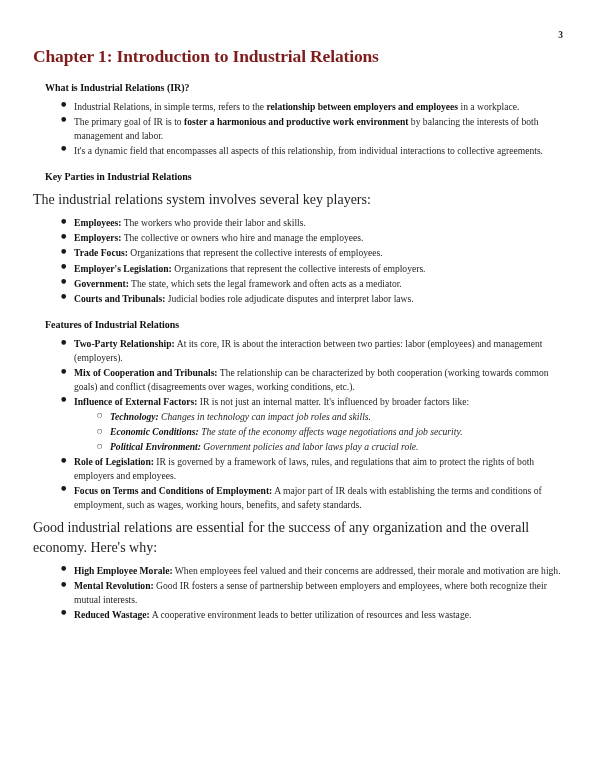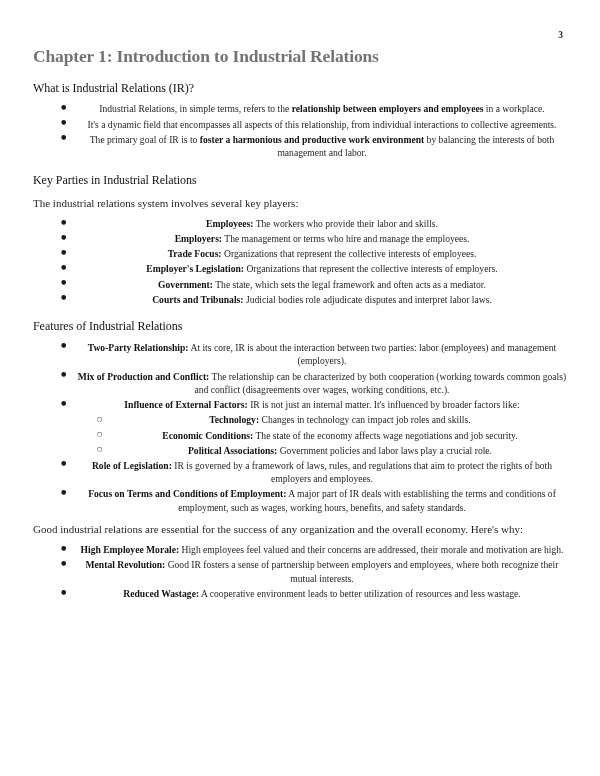--- a/index.html
+++ b/index.html
@@ -26,41 +26,40 @@
     font-weight: bold;
     color: #1a1a1a;
     letter-spacing: 0;
   }
   h1.chapter-title {
     font-size: 17.5px;
     font-weight: bold;
     margin: 18px 0 0 0;
     letter-spacing: -0.15px;
     line-height: 1.25;
-    color: #737373;
+    color: #7f1d1d;
   }
   h2.section-heading {
-    font-size: 12px;
-    font-weight: normal;
-    margin: 13px 0 0 0;
+    font-size: 10px;
+    font-weight: bold;
+    margin: 13px 0 0 12px;
     line-height: 1.3;
     letter-spacing: -0.05px;
     color: #111111;
   }
   p.intro {
-    font-size: 11px;
+    font-size: 14px;
     margin: 7px 0 0 0;
     line-height: 1.42;
     color: #1f1f1f;
   }
   ul.lvl1 {
     list-style: none;
     margin: 6px 0 0 0;
     padding: 0 0 0 28px;
-    text-align: center;
   }
   ul.lvl1 > li {
     position: relative;
     font-size: 9.6px;
     line-height: 1.42;
     margin: 0 0 1.5px 0;
     padding-left: 13px;
     color: #1f1f1f;
   }
   ul.lvl1 > li::before {
@@ -70,20 +69,21 @@
     top: 0.5px;
     font-size: 6.2px;
     line-height: 1.42;
     color: #1a1a1a;
     font-family: "DejaVu Sans", sans-serif;
   }
   ul.lvl2 {
     list-style: none;
     margin: 1.5px 0 1.5px 0;
     padding: 0 0 0 23px;
+    font-style: italic;
   }
   ul.lvl2 > li {
     position: relative;
     font-size: 9.6px;
     line-height: 1.42;
     margin: 0 0 1.5px 0;
     padding-left: 13px;
     color: #1f1f1f;
   }
   ul.lvl2 > li::before {
@@ -111,53 +111,53 @@
 
   <div class="page-number">3</div>
 
   <h1 class="chapter-title">Chapter 1: Introduction to Industrial Relations</h1>
 
   <div id="sections-root">
       <div class="section-block">
         <h2 class="section-heading">What is Industrial Relations (IR)?</h2>
         <ul class="lvl1">
           <li><span>Industrial Relations, in simple terms, refers to the </span><span class="b">relationship between employers and employees</span><span> in a workplace.</span></li>
+          <li><span>The primary goal of IR is to </span><span class="b">foster a harmonious and productive work environment</span><span> by balancing the interests of both management and labor.</span></li>
           <li><span>It's a dynamic field that encompasses all aspects of this relationship, from individual interactions to collective agreements.</span></li>
-          <li><span>The primary goal of IR is to </span><span class="b">foster a harmonious and productive work environment</span><span> by balancing the interests of both management and labor.</span></li>
         </ul>
       </div>
       <div class="section-block">
         <h2 class="section-heading">Key Parties in Industrial Relations</h2>
         <p class="intro">The industrial relations system involves several key players:</p>
         <ul class="lvl1">
           <li><span class="b">Employees:</span><span> The workers who provide their labor and skills.</span></li>
-          <li><span class="b">Employers:</span><span> The management or terms who hire and manage the employees.</span></li>
+          <li><span class="b">Employers:</span><span> The collective or owners who hire and manage the employees.</span></li>
           <li><span class="b">Trade Focus:</span><span> Organizations that represent the collective interests of employees.</span></li>
           <li><span class="b">Employer's Legislation:</span><span> Organizations that represent the collective interests of employers.</span></li>
           <li><span class="b">Government:</span><span> The state, which sets the legal framework and often acts as a mediator.</span></li>
           <li><span class="b">Courts and Tribunals:</span><span> Judicial bodies role adjudicate disputes and interpret labor laws.</span></li>
         </ul>
       </div>
       <div class="section-block">
         <h2 class="section-heading">Features of Industrial Relations</h2>
         <ul class="lvl1">
           <li><span class="b">Two-Party Relationship:</span><span> At its core, IR is about the interaction between two parties: labor (employees) and management (employers).</span></li>
-          <li><span class="b">Mix of Production and Conflict:</span><span> The relationship can be characterized by both cooperation (working towards common goals) and conflict (disagreements over wages, working conditions, etc.).</span></li>
+          <li><span class="b">Mix of Cooperation and Tribunals:</span><span> The relationship can be characterized by both cooperation (working towards common goals) and conflict (disagreements over wages, working conditions, etc.).</span></li>
           <li><span class="b">Influence of External Factors:</span><span> IR is not just an internal matter. It's influenced by broader factors like:</span><ul class="lvl2">
               <li><span class="b">Technology:</span><span> Changes in technology can impact job roles and skills.</span></li>
               <li><span class="b">Economic Conditions:</span><span> The state of the economy affects wage negotiations and job security.</span></li>
-              <li><span class="b">Political Associations:</span><span> Government policies and labor laws play a crucial role.</span></li>
+              <li><span class="b">Political Environment:</span><span> Government policies and labor laws play a crucial role.</span></li>
             </ul></li>
           <li><span class="b">Role of Legislation:</span><span> IR is governed by a framework of laws, rules, and regulations that aim to protect the rights of both employers and employees.</span></li>
           <li><span class="b">Focus on Terms and Conditions of Employment:</span><span> A major part of IR deals with establishing the terms and conditions of employment, such as wages, working hours, benefits, and safety standards.</span></li>
         </ul>
       </div>
       <div class="section-block">
         <p class="intro">Good industrial relations are essential for the success of any organization and the overall economy. Here's why:</p>
         <ul class="lvl1">
-          <li><span class="b">High Employee Morale:</span><span> High employees feel valued and their concerns are addressed, their morale and motivation are high.</span></li>
+          <li><span class="b">High Employee Morale:</span><span> When employees feel valued and their concerns are addressed, their morale and motivation are high.</span></li>
           <li><span class="b">Mental Revolution:</span><span> Good IR fosters a sense of partnership between employers and employees, where both recognize their mutual interests.</span></li>
           <li><span class="b">Reduced Wastage:</span><span> A cooperative environment leads to better utilization of resources and less wastage.</span></li>
         </ul>
       </div>
     </div>
 
 </div>
 
 </body></html>

